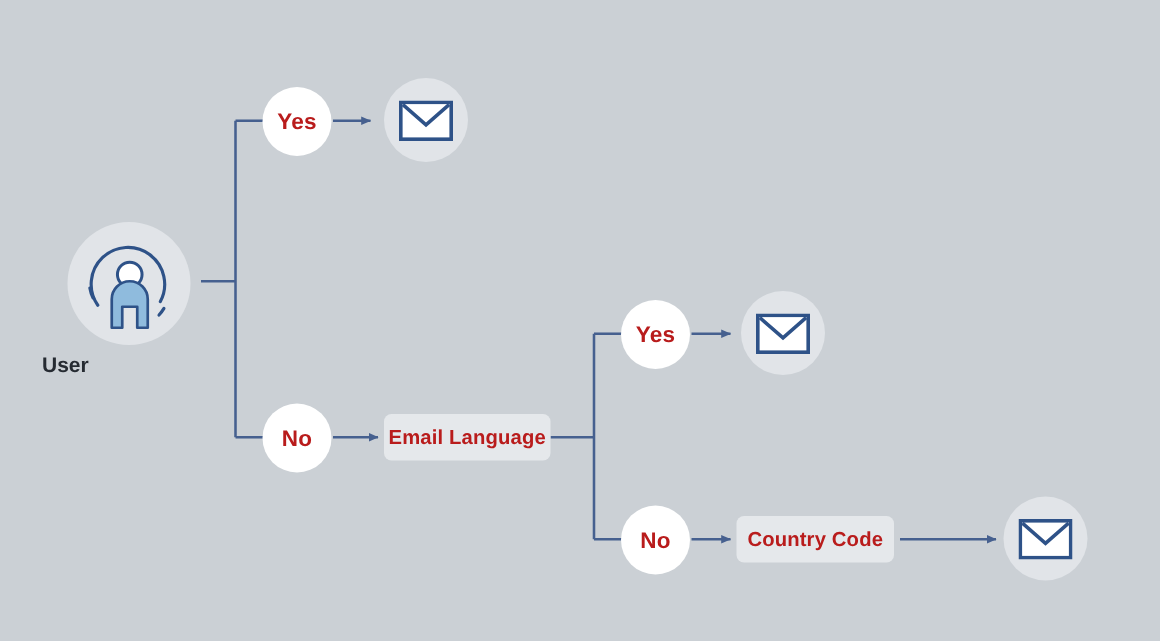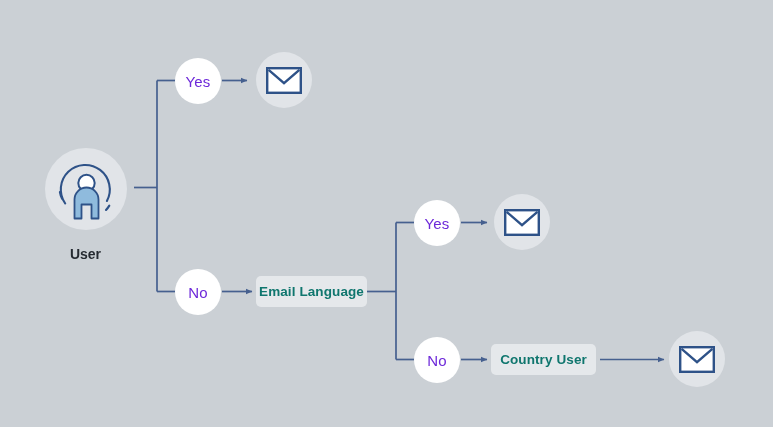--- a/index.html
+++ b/index.html
@@ -34,22 +34,22 @@
     height: 46px;
     border-radius: 50%;
     background: #ffffff;
     display: flex;
     align-items: center;
     justify-content: center;
     z-index: 3;
   }
   .decision span {
     font-size: 15px;
-    font-weight: normal;
-    color: #6d28d9;
+    font-weight: bold;
+    color: #b91c1c;
     letter-spacing: .1px;
     line-height: 1;
   }
 
   
   .mail-disc {
     position: absolute;
     width: 56px;
     height: 56px;
     border-radius: 50%;
@@ -67,21 +67,21 @@
     background: #e5e8eb;
     border-radius: 5px;
     display: flex;
     align-items: center;
     justify-content: center;
     z-index: 3;
   }
   .process span {
     font-size: 13.5px;
     font-weight: bold;
-    color: #0f766e;
+    color: #b91c1c;
     letter-spacing: .1px;
     white-space: nowrap;
   }
 
   
   #start-node {
     position: absolute;
     left: 28px;
     top: 148px;
     width: 115px;
@@ -94,22 +94,22 @@
     background: #e1e4e8;
     margin: 0 auto;
     position: relative;
   }
   #user-disc svg {
     position: absolute;
     left: 0;
     top: 0;
   }
   #start-label {
-    margin-top: 16px;
-    text-align: center;
+    margin-top: 5px;
+    text-align: left;
     font-size: 14px;
     font-weight: bold;
     color: #262b32;
     line-height: 1.18;
   }
   #start-label .l2 { display: block; }
 </style>
 </head>
 <body>
 
@@ -194,21 +194,21 @@
   </div>
 
   <div class="mail-disc" style="left:494px; top:194px;">
     <svg width="36" height="27" viewBox="0 0 36 27">
       <rect x="1.2" y="1.2" width="33.6" height="24.6" fill="#ffffff" stroke="#2e5288" stroke-width="2.4"></rect>
       <path d="M2.6 2.8 L18 16.2 L33.4 2.8" fill="none" stroke="#2e5288" stroke-width="2.4" stroke-linejoin="miter"></path>
     </svg>
   </div>
 
   <div class="process" style="left:491px; top:344px; width:105px; height:31px;">
-    <span>Country User</span>
+    <span>Country Code</span>
   </div>
 
   <div class="mail-disc" style="left:669px; top:331px;">
     <svg width="36" height="27" viewBox="0 0 36 27">
       <rect x="1.2" y="1.2" width="33.6" height="24.6" fill="#ffffff" stroke="#2e5288" stroke-width="2.4"></rect>
       <path d="M2.6 2.8 L18 16.2 L33.4 2.8" fill="none" stroke="#2e5288" stroke-width="2.4" stroke-linejoin="miter"></path>
     </svg>
   </div>
 
 </div>

